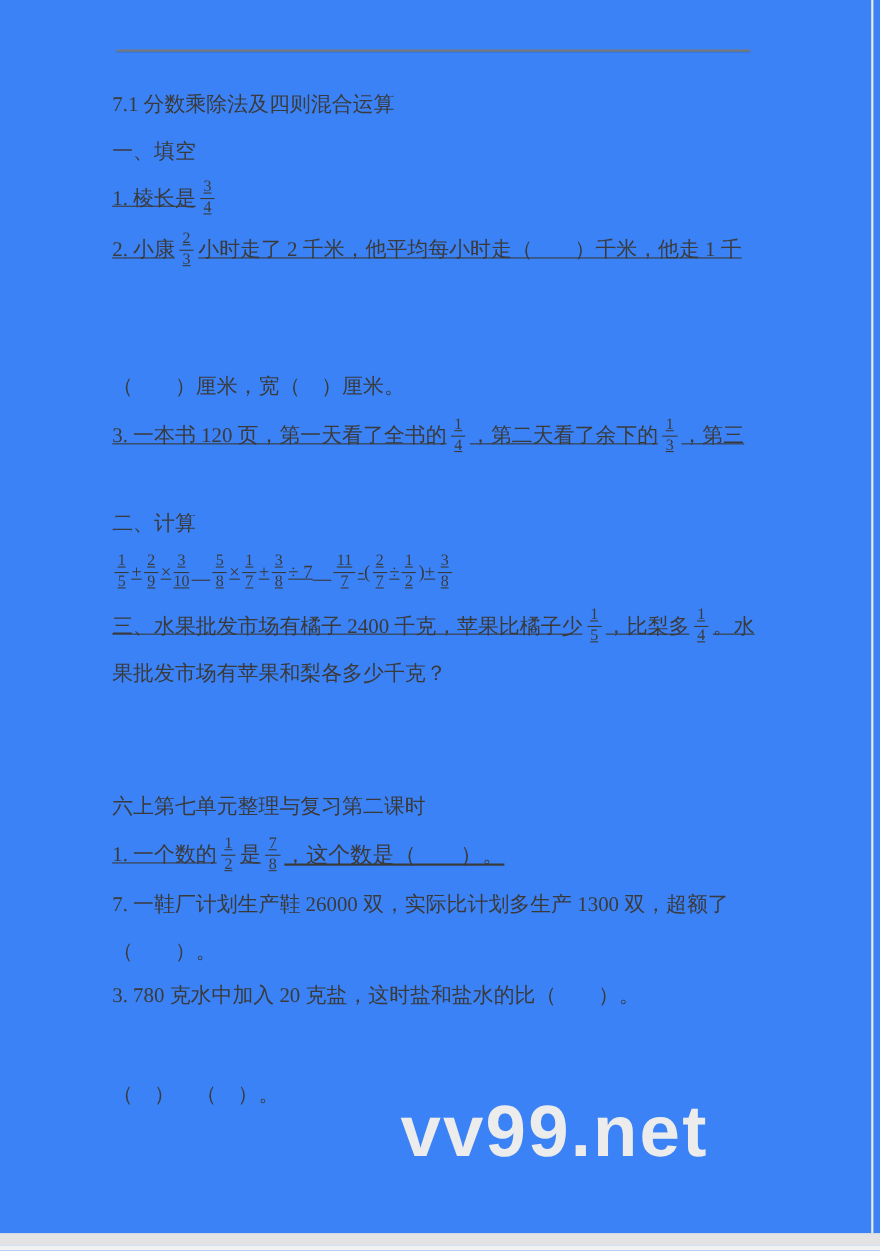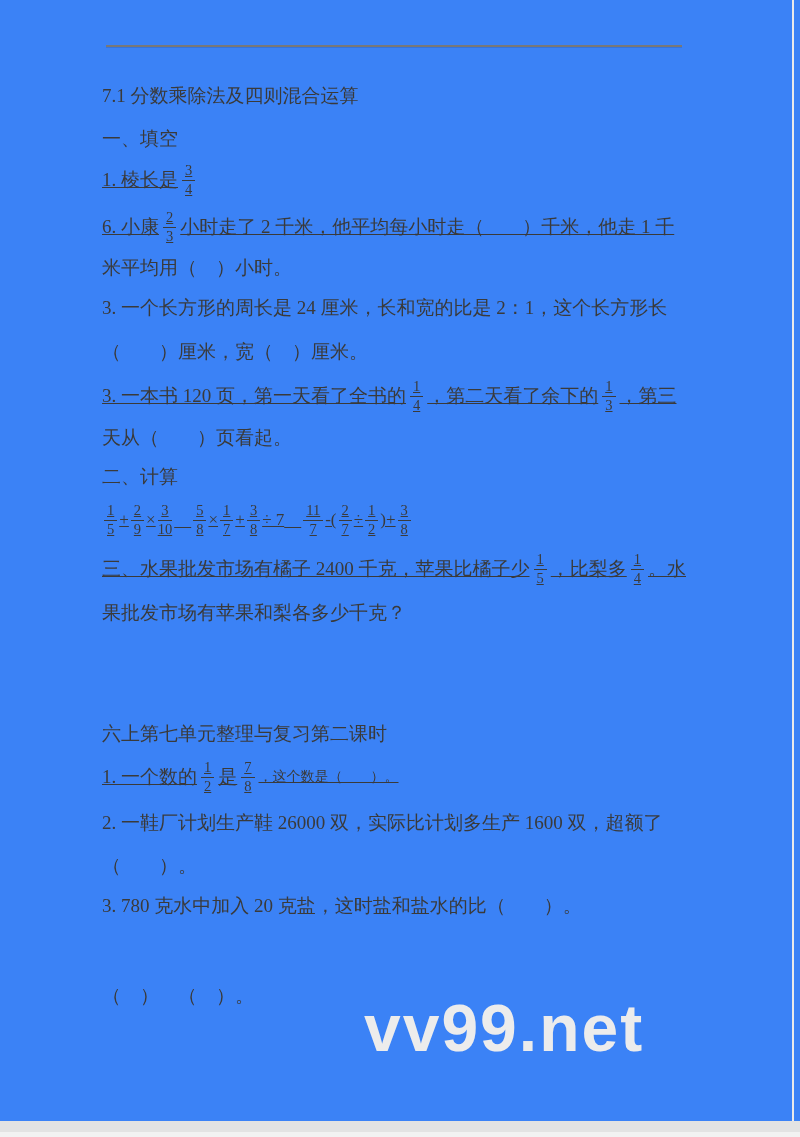--- a/index.html
+++ b/index.html
@@ -23,21 +23,21 @@
     font-size:19px;
   }
   .fline > span { flex:0 0 auto;text-decoration:underline; }
   .frac {
     display:inline-block; text-align:center;
     font-size:14.5px; line-height:1.1; margin:0 4px;
     vertical-align:middle;
   }
   .frac .n { display:block; padding:0 3px 1px; border-bottom:1.4px solid #3a3a3a; }
   .frac .d { display:block; padding-top:1px; }
-  .small { font-size:14px; }
+  .small { font-size:20px; }
   .calcline { font-size:17px; }
   .calcline .frac { font-size:14.5px; margin:0 2px; }
   .watermark {
     position:absolute; left:364px; top:990px;
     font-family:"Liberation Sans","DejaVu Sans",sans-serif;
     font-weight:bold; font-size:66px; letter-spacing:2px;
     color:#ececec; user-select:none;
   }
   .page-edge-right {
     position:absolute; left:792px; top:0; width:2px; height:1121px;
@@ -64,46 +64,43 @@
 
   <div class="fline" style="top:157px">
     <span>1. 棱长是</span>
     <span class="frac">
         <span class="n">3</span>
         <span class="d">4</span>
       </span>
   </div>
 
   <div class="fline" style="top:204px">
-    <span>6. 小康</span>
+    <span>2. 小康</span>
     <span class="frac">
         <span class="n">2</span>
         <span class="d">3</span>
       </span>
     <span>小时走了 2 千米，他平均每小时走（　　）千米，他走 1 千</span>
   </div>
-  <div class="line" style="top:255px">米平均用（　）小时。</div>
 
-  <div class="line" style="top:295px">3. 一个长方形的周长是 24 厘米，长和宽的比是 2：1，这个长方形长</div>
   <div class="line" style="top:339px">（　　）厘米，宽（　）厘米。</div>
 
   <div class="fline" style="top:373px">
     <span>3. 一本书 120 页，第一天看了全书的</span>
     <span class="frac">
         <span class="n">1</span>
         <span class="d">4</span>
       </span>
     <span>，第二天看了余下的</span>
     <span class="frac">
         <span class="n">1</span>
         <span class="d">3</span>
       </span>
     <span>，第三</span>
   </div>
-  <div class="line" style="top:425px">天从（　　）页看起。</div>
 
   <div class="line" style="top:464px">二、计算</div>
 
   <div class="fline calcline" style="top:497px">
     <span class="frac">
         <span class="n">1</span>
         <span class="d">5</span>
       </span>
     <span>+</span>
     <span class="frac">
@@ -177,21 +174,21 @@
         <span class="d">2</span>
       </span>
     <span>是</span>
     <span class="frac">
         <span class="n">7</span>
         <span class="d">8</span>
       </span>
     <span class="small">，这个数是（　　）。</span>
   </div>
 
-  <div class="line" style="top:810px">2. 一鞋厂计划生产鞋 26000 双，实际比计划多生产 1600 双，超额了</div>
+  <div class="line" style="top:810px">7. 一鞋厂计划生产鞋 26000 双，实际比计划多生产 1300 双，超额了</div>
   <div class="line" style="top:853px">（　　）。</div>
 
   <div class="line" style="top:893px">3. 780 克水中加入 20 克盐，这时盐和盐水的比（　　）。</div>
 
   <div class="line" style="top:983px">（　）　（　）。</div>
 
   <div class="watermark">vv99.net</div>
 
   <div class="page-edge-right"></div>
   <div class="page-gap-bottom"></div>

